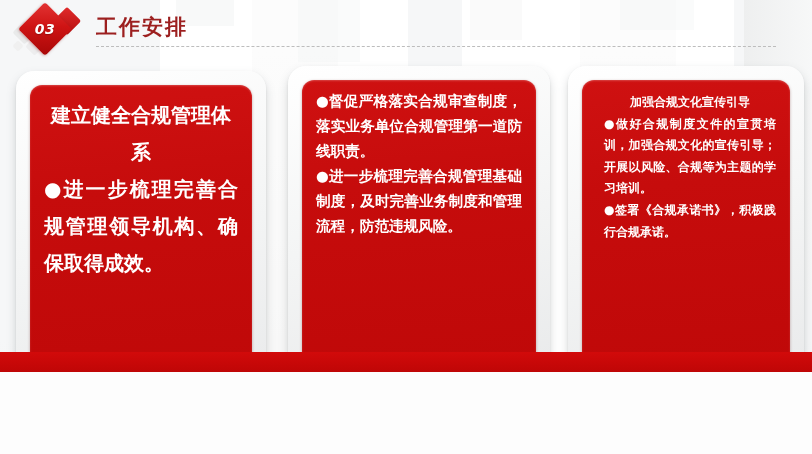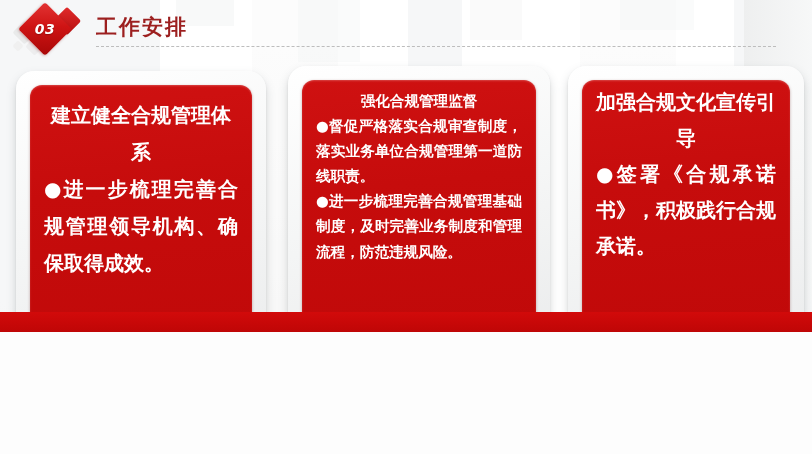--- a/index.html
+++ b/index.html
@@ -2,21 +2,21 @@
 <html><head>
 <meta charset="utf-8">
 <style>
   html,body{margin:0;padding:0;}
   body{
     width:812px;height:454px;overflow:hidden;
     font-family:"DejaVu Sans","Liberation Sans",sans-serif;
     background:#fdfdfd;
   }
   #stage{
-    position:relative;width:812px;height:332px;overflow:hidden;
+    position:relative;width:812px;height:372px;overflow:hidden;
     background:
       linear-gradient(180deg,#ffffff 0%,#fbfbfb 55%,#f6f6f6 100%);
   }
 
   
   .bgblock{position:absolute;background:#f0f1f2;opacity:.55;}
   .bgblock.soft{background:#f5f6f7;opacity:.9;}
   .bgblock.lite{background:#fafafa;}
   .bgwhite{position:absolute;background:#ffffff;}
   .bgshade{position:absolute;background:linear-gradient(90deg,#eceded,#f7f8f8);}
@@ -72,21 +72,21 @@
   }
   .c-head{display:block;text-align:center;}
   .c-line{display:block;text-align:justify;text-align-last:left;}
 
   
   #card-1{left:16px;top:71px;width:250px;height:337px;}
   #card-1 .card-body{font-size:20px;line-height:1.85;padding-top:12px;}
   #card-2{left:288px;top:66px;width:262px;height:327px;}
   #card-2 .card-body{font-size:14.6px;line-height:1.72;padding-top:8px;}
   #card-3{left:568px;top:66px;width:236px;height:327px;}
-  #card-3 .card-body{font-size:20px;line-height:1.80;padding-top:4px;}
+  #card-3 .card-body{font-size:12px;line-height:1.80;padding-top:12px;margin-left:8px;}
 
   
   #bottom-bar{position:absolute;left:0;bottom:0;width:812px;height:20px;
     background:linear-gradient(180deg,#d20a0a,#bf0606);}
 </style>
 </head>
 <body>
 
 <div id="stage">
 
@@ -133,30 +133,30 @@
       <div class="card-body">
         <span class="c-head">建立健全合规管理体系</span>
         <span class="c-line">●进一步梳理完善合规管理领导机构、确保取得成效。</span>
       </div>
     </div>
   </div>
 
   <div id="card-2" class="card">
     <div class="card-inner">
       <div class="card-body">
-        <span class="c-head">强化合规管理监督</span>
         <span class="c-line">●督促严格落实合规审查制度，落实业务单位合规管理第一道防线职责。</span>
         <span class="c-line">●进一步梳理完善合规管理基础制度，及时完善业务制度和管理流程，防范违规风险。</span>
       </div>
     </div>
   </div>
 
   <div id="card-3" class="card">
     <div class="card-inner">
       <div class="card-body">
         <span class="c-head">加强合规文化宣传引导</span>
+        <span class="c-line">●做好合规制度文件的宣贯培训，加强合规文化的宣传引导；开展以风险、合规等为主题的学习培训。</span>
         <span class="c-line">●签署《合规承诺书》，积极践行合规承诺。</span>
       </div>
     </div>
   </div>
 
   <div id="bottom-bar"></div>
 </div>
 
 </body></html>

